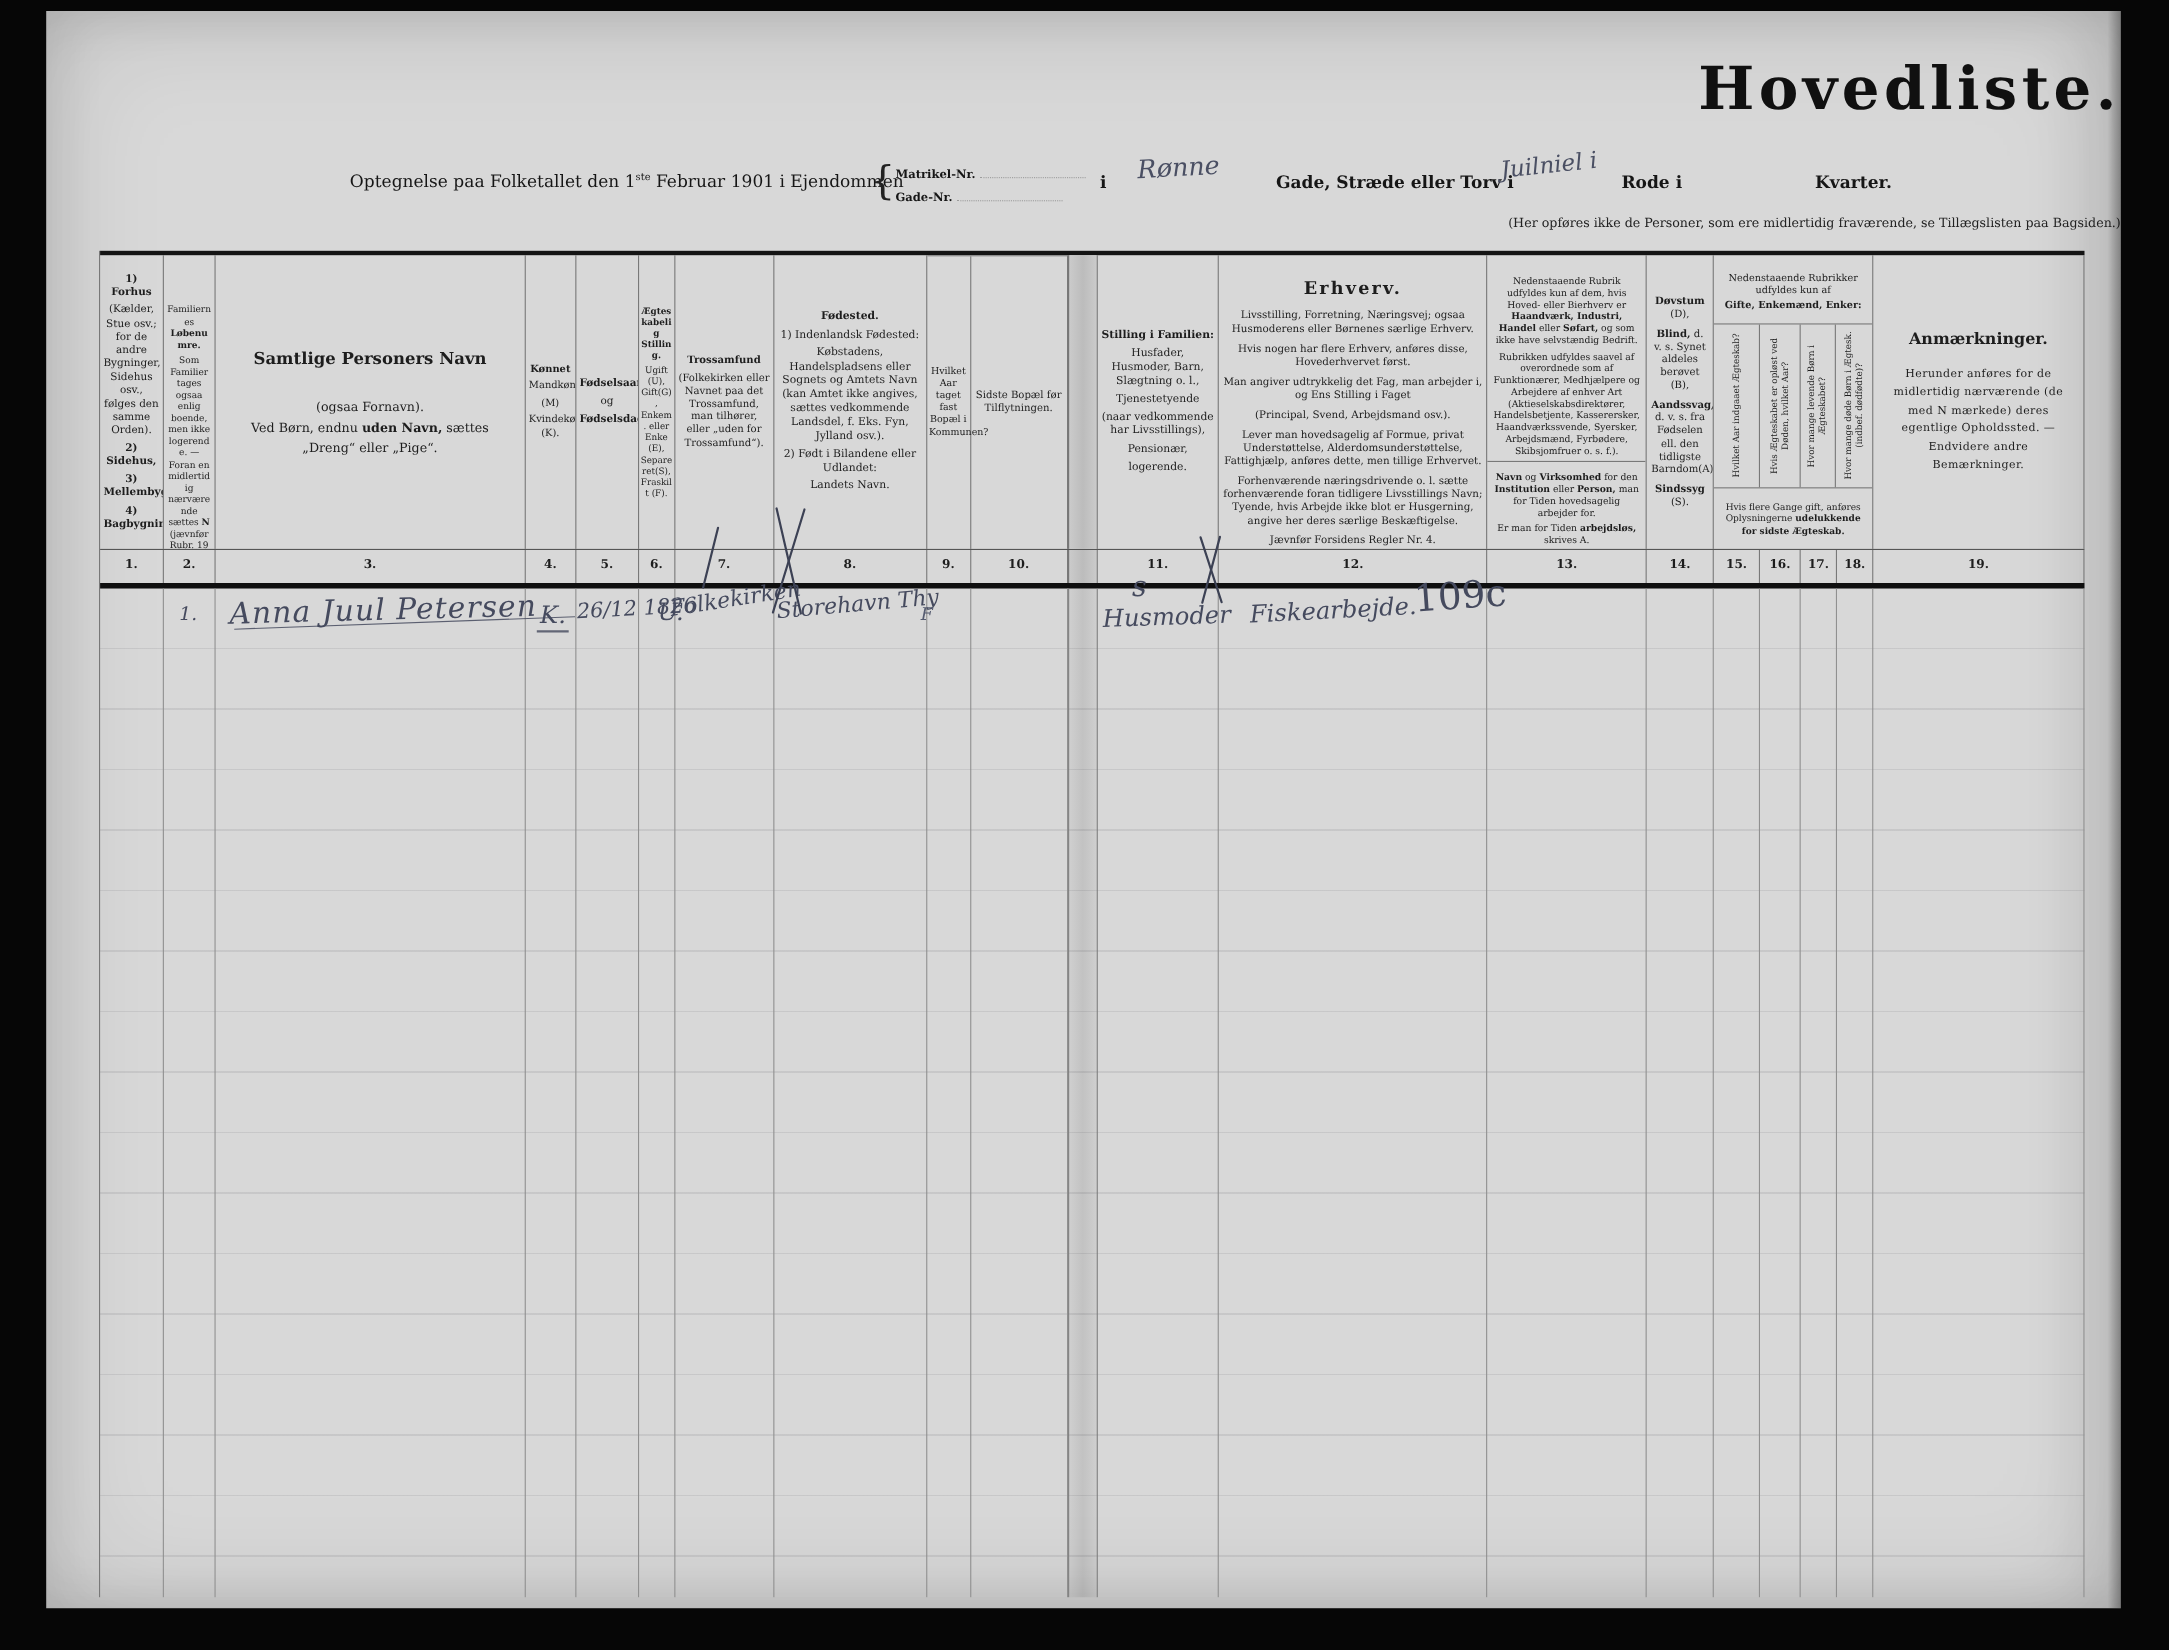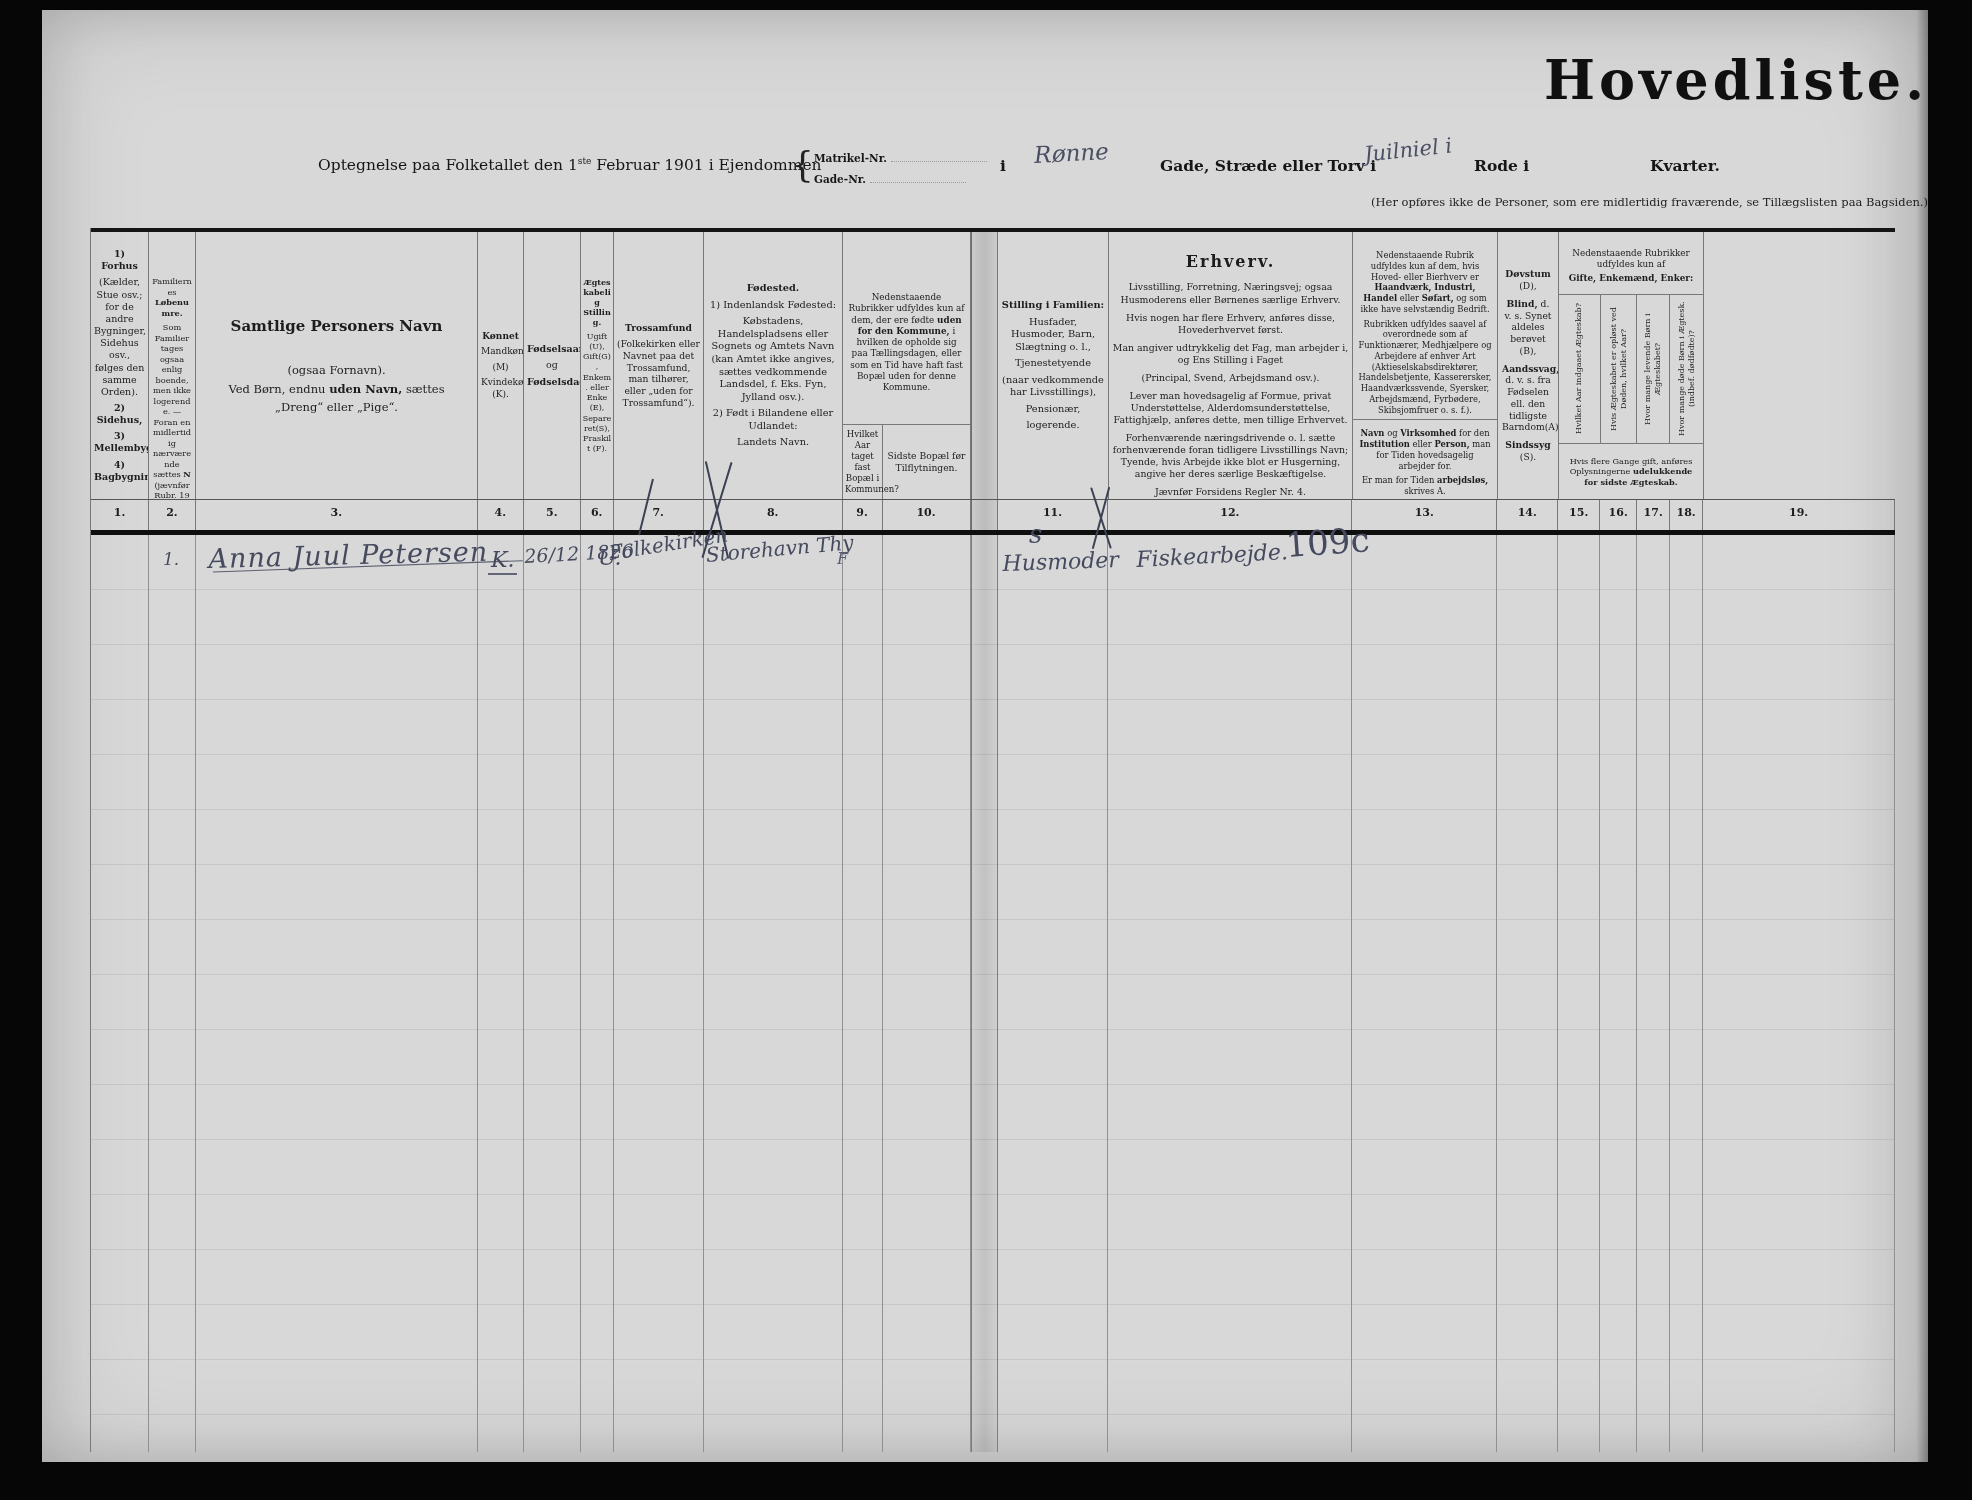--- a/index.html
+++ b/index.html
@@ -195,23 +195,20 @@
             <div class="hl n">(Folkekirken eller Navnet paa det Trossamfund, man tilhører, eller „uden for Trossamfund“).</div>
           </div>
         <div class="col wc8 c8">
             <div class="hl b">Fødested.</div>
             <div class="hl n">1) Indenlandsk Fødested:</div>
             <div class="hl n">Købstadens, Handelspladsens eller Sognets og Amtets Navn (kan Amtet ikke angives, sættes vedkommende Landsdel, f. Eks. Fyn, Jylland osv.).</div>
             <div class="hl n">2) Født i Bilandene eller Udlandet:</div>
             <div class="hl n">Landets Navn.</div>
           </div>
         <div class="col wg910 g910">
-          <div class="g-head">
-              <div class="hl n">Nedenstaaende Rubrikker udfyldes kun af dem, der ere fødte <b>uden for den Kommune,</b> i hvilken de opholde sig paa Tællingsdagen, eller som en Tid have haft fast Bopæl uden for denne Kommune.</div>
-            </div>
           <div class="g-subs">
             <div class="g-sub s9">
                 <div class="hl n">Hvilket Aar taget fast Bopæl i Kommunen?</div>
               </div>
             <div class="g-sub s10">
                 <div class="hl n">Sidste Bopæl før Tilflytningen.</div>
               </div>
           </div>
         </div>
         <div class="col wsp spine"></div>
@@ -265,20 +262,24 @@
                 <span class="vtxt">Hvor mange levende Børn i Ægteskabet?</span>
               </div>
             <div class="vcell wc18">
                 <span class="vtxt">Hvor mange døde Børn i Ægtesk. (indbef. dødfødte)?</span>
               </div>
           </div>
           <div class="g-foot">
               <div class="hl n">Hvis flere Gange gift, anføres Oplysningerne <b>udelukkende for sidste Ægteskab.</b></div>
             </div>
         </div>
+        <div class="col wc19 c19">
+            <div class="hl t">Anmærkninger.</div>
+            <div class="hl n">Herunder anføres for de midlertidig nærværende (de med N mærkede) deres egentlige Opholdssted. — Endvidere andre Bemærkninger.</div>
+          </div>
       </div>
 
       <div class="numrow">
         <div class="num wc1">1.</div>
         <div class="num wc2">2.</div>
         <div class="num wc3">3.</div>
         <div class="num wc4">4.</div>
         <div class="num wc5">5.</div>
         <div class="num wc6">6.</div>
         <div class="num wc7">7.</div>

